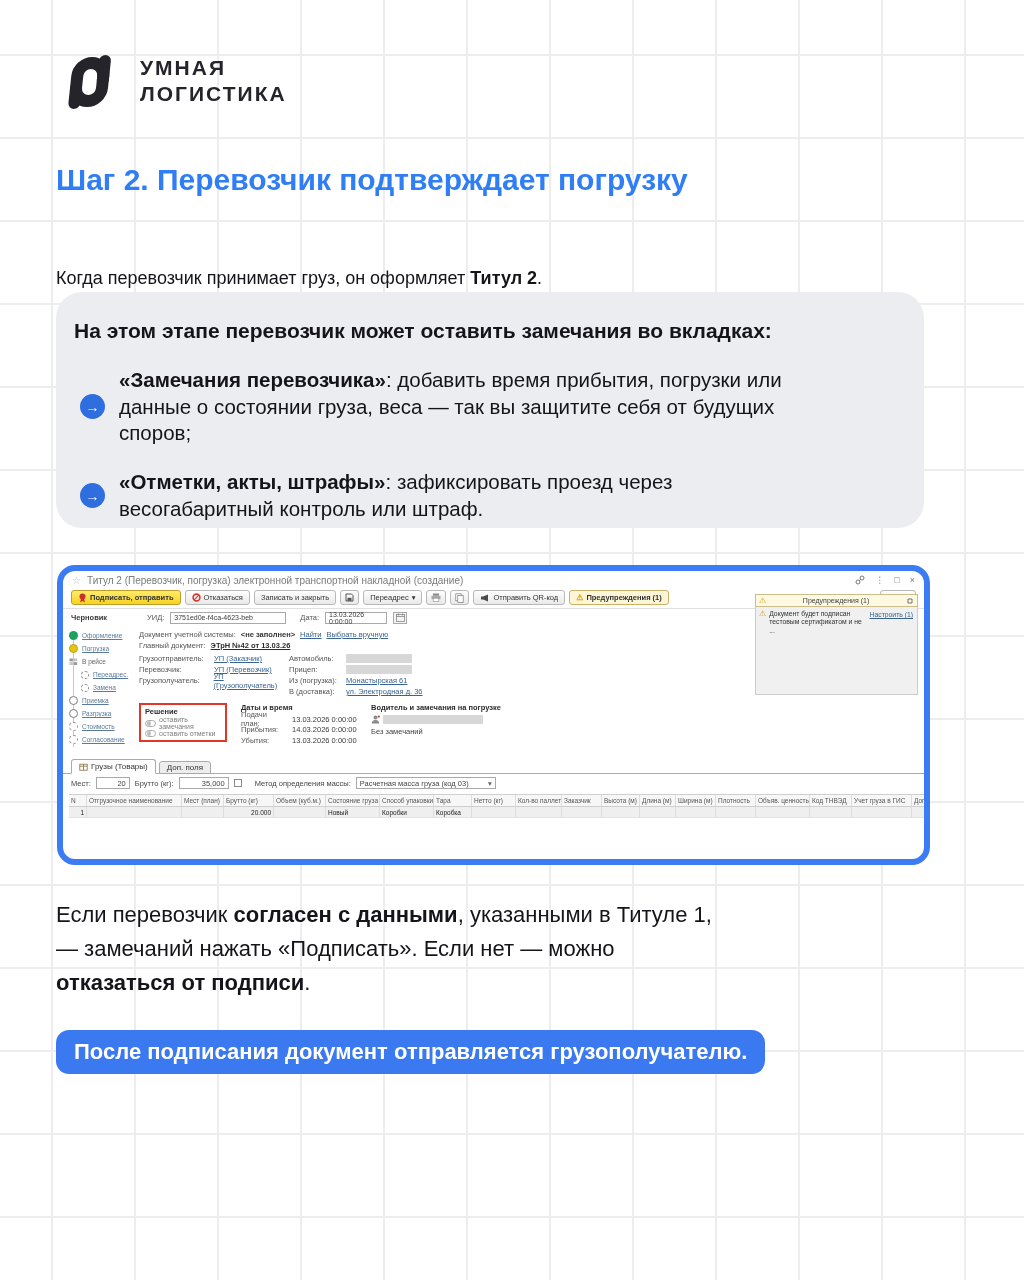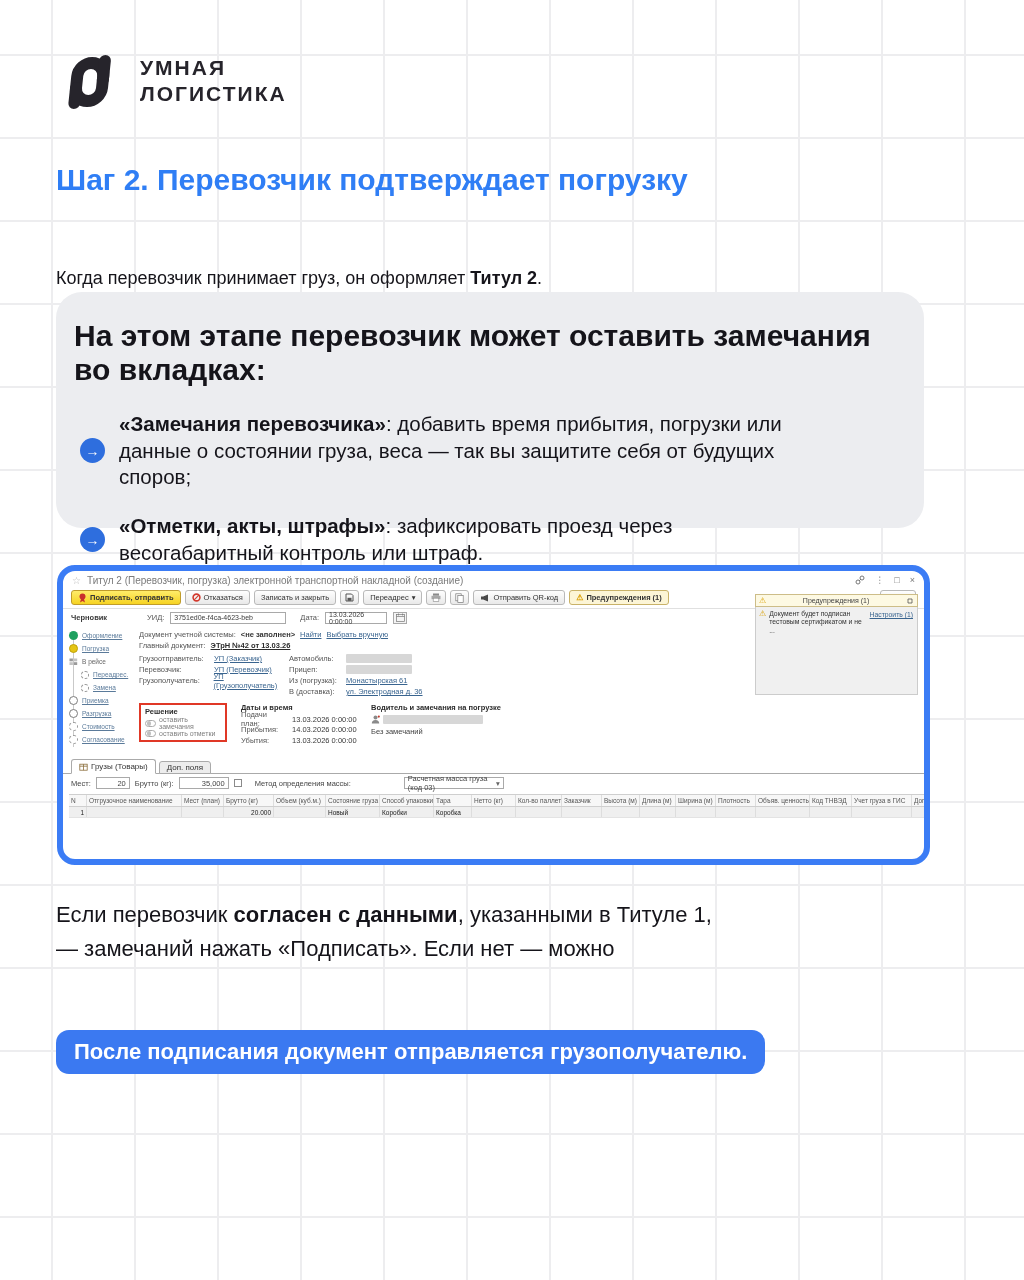--- a/index.html
+++ b/index.html
@@ -15,21 +15,21 @@
   }
   
   .brand { position:absolute; left:56px; top:50px; display:flex; align-items:center; gap:16px; }
   .brand-text { font-size:21px; font-weight:700; letter-spacing:2px; color:#26242b; line-height:1.25; }
   
   .page-title { position:absolute; left:56px; top:163px; font-size:30px; font-weight:800; color:#2f7ef5; }
   .intro { position:absolute; left:56px; top:220px; font-size:18px;margin-top:48px; }
   
   .info-box { position:absolute; left:56px; top:292px; width:868px; height:236px;
     background:#ecedf0; border-radius:26px; padding:27px 30px 0 18px; }
-  .info-box h2 { font-size:30px; font-weight:700; }
+  .info-box h2 { font-size:21px; font-weight:700; }
   .bullets { margin-top:24px; display:flex; flex-direction:column; gap:22px; }
   .bullet { display:flex; align-items:center; gap:14px; margin-left:6px; }
   .bullet-icon { flex:0 0 auto; width:25px; height:25px; border-radius:50%; background:#2e6ede;
     color:#fff; display:flex; align-items:center; justify-content:center; font-size:14px; font-weight:700; }
   .bullet p { font-size:20.5px; line-height:1.3; max-width:700px; }
   
   .app-card { position:absolute; left:57px; top:565px; width:873px; height:300px;
     border:6px solid #3b7cf5; border-radius:18px; background:#fff; overflow:hidden; }
   .app { position:relative; width:100%; height:100%; font-size:7.5px; color:#3a3a3a; }
   .titlebar { display:flex; align-items:center; height:18px; padding:0 9px; }
@@ -99,21 +99,21 @@
   .wmsg { display:flex; gap:3px; width:108px; font-size:6.8px; line-height:1.25; color:#333; }
   .wlink { position:absolute; right:4px; top:4px; font-size:6.8px; }
   
   .tabsrow { display:flex; align-items:flex-end; gap:3px; padding-left:8px; height:16px; border-bottom:1px solid #aaa; }
   .tab { display:flex; align-items:center; gap:3px; height:15px; margin-bottom:-1px; padding:0 7px;
     background:#fff; border:1px solid #aaa; border-bottom:1px solid #fff; border-radius:3px 3px 0 0; font-size:8px; color:#333; }
   .tab.inactive { background:#ededed; border-bottom:1px solid #aaa; height:13px; }
   .totalsrow { display:flex; align-items:center; gap:5px; padding:3px 8px; font-size:7.5px; color:#444; height:18px; }
   .nbox { border:1px solid #a9a9a9; height:12px; display:flex; align-items:center; justify-content:flex-end; padding:0 3px; background:#fff; }
   .cb { width:8px; height:8px; border:1px solid #8a8a8a; background:#fff; flex:none; }
-  .sel { border:1px solid #a9a9a9; height:12px; width:100px; display:flex; align-items:center; justify-content:space-between; padding:0 3px; background:#fff;margin-left:48px; }
+  .sel { border:1px solid #a9a9a9; height:12px; width:140px; display:flex; align-items:center; justify-content:space-between; padding:0 3px; background:#fff; }
   .selarrow { color:#666; }
   .tbl { margin:2px 0 0 6px; width:855px; overflow:hidden; }
   .trh { display:flex; height:13px; background:#f7f7f7; border-top:1px solid #cfcfcf; border-bottom:1px solid #cfcfcf; }
   .trd { display:flex; height:11px; background:#efefef; border-bottom:1px solid #e3e3e3; }
   .tc { flex:none; border-right:1px solid #ddd; padding:0 2px; font-size:6.5px; display:flex; align-items:center; overflow:hidden; white-space:nowrap; }
   .th { color:#555; }
   .td { color:#222; }
   .num { justify-content:flex-end; }
   
   .outro { position:absolute; left:56px; top:898px; font-size:22px; line-height:34px; }
@@ -466,17 +466,18 @@
             <div class="tc td" style="width: 40px;"></div>
           </div>
       </div>
 
     </div>
   </section>
 
   <div class="outro">
     <div><span>Если перевозчик </span><b>согласен с данными</b><span>, указанными в Титуле 1,</span></div>
     <div>— замечаний нажать «Подписать». Если нет — можно</div>
+    <div><b>отказаться от подписи</b><span>.</span></div>
   </div>
 
   <div class="banner">После подписания документ отправляется грузополучателю.</div>
 
 </div>
 
 </body></html>

